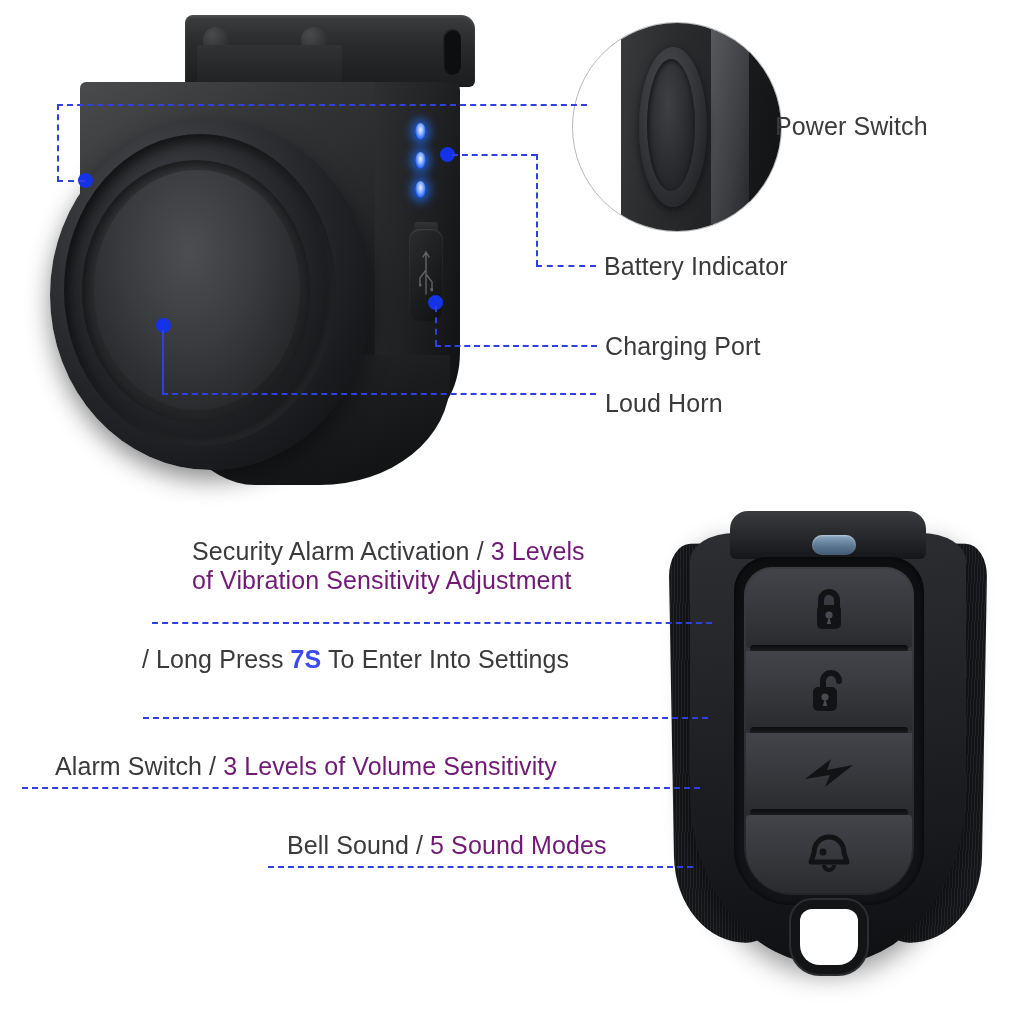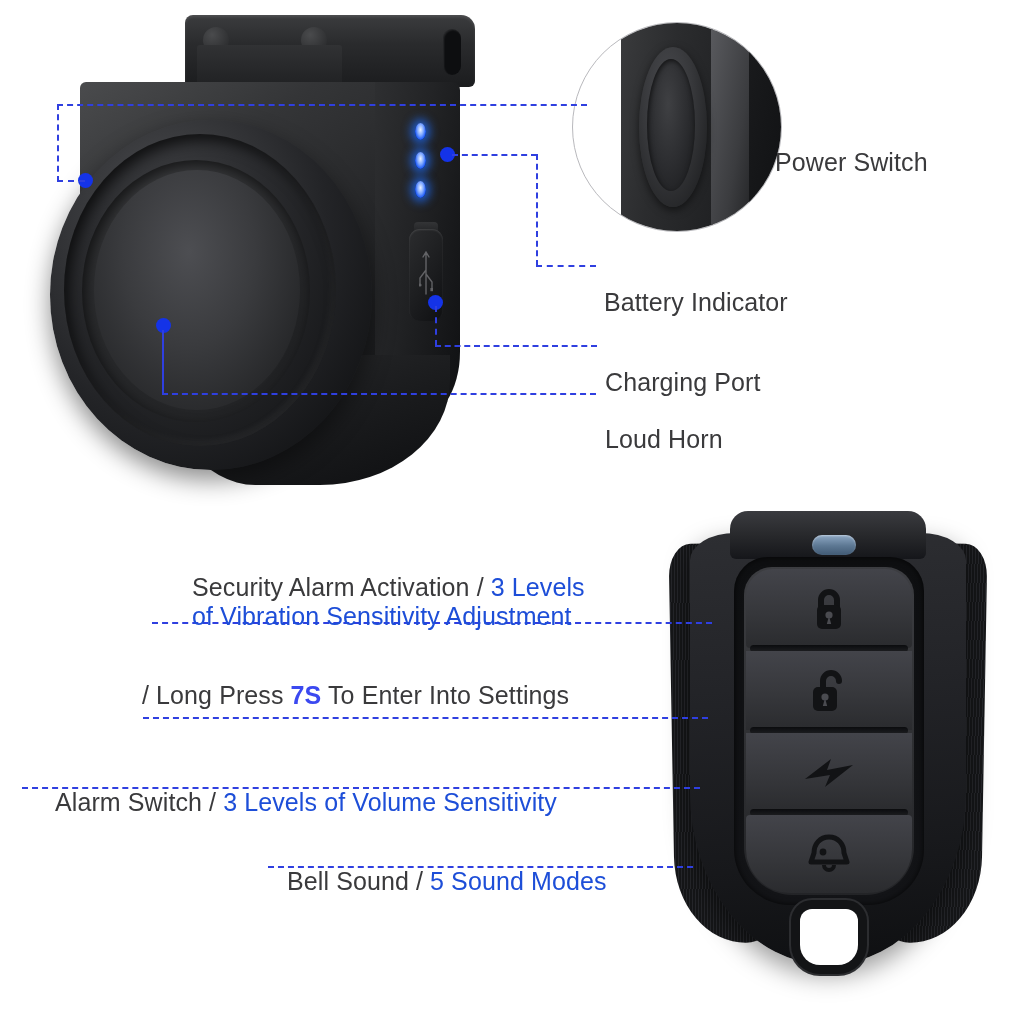--- a/index.html
+++ b/index.html
@@ -14,23 +14,22 @@
   }
   .stage{position:absolute;left:0;top:0;width:1024px;height:1024px;}
 
   
   .callout{
     position:absolute;
     font-size:25px;
     color:#3a3a3c;
     white-space:nowrap;
     letter-spacing:.1px;
-    margin-top:36px;
-  }
-  .blue{color:#1d4ed8;}
+  }
+  .blue{color:#701a75;}
   .blue-b{color:#3b49f0;font-weight:bold;}
 
   
   .dash-h{
     position:absolute;height:0;
     border-top:2px dashed #2f3fe0;
   }
   .dash-v{
     position:absolute;width:0;
     border-left:2px dashed #2f3fe0;

